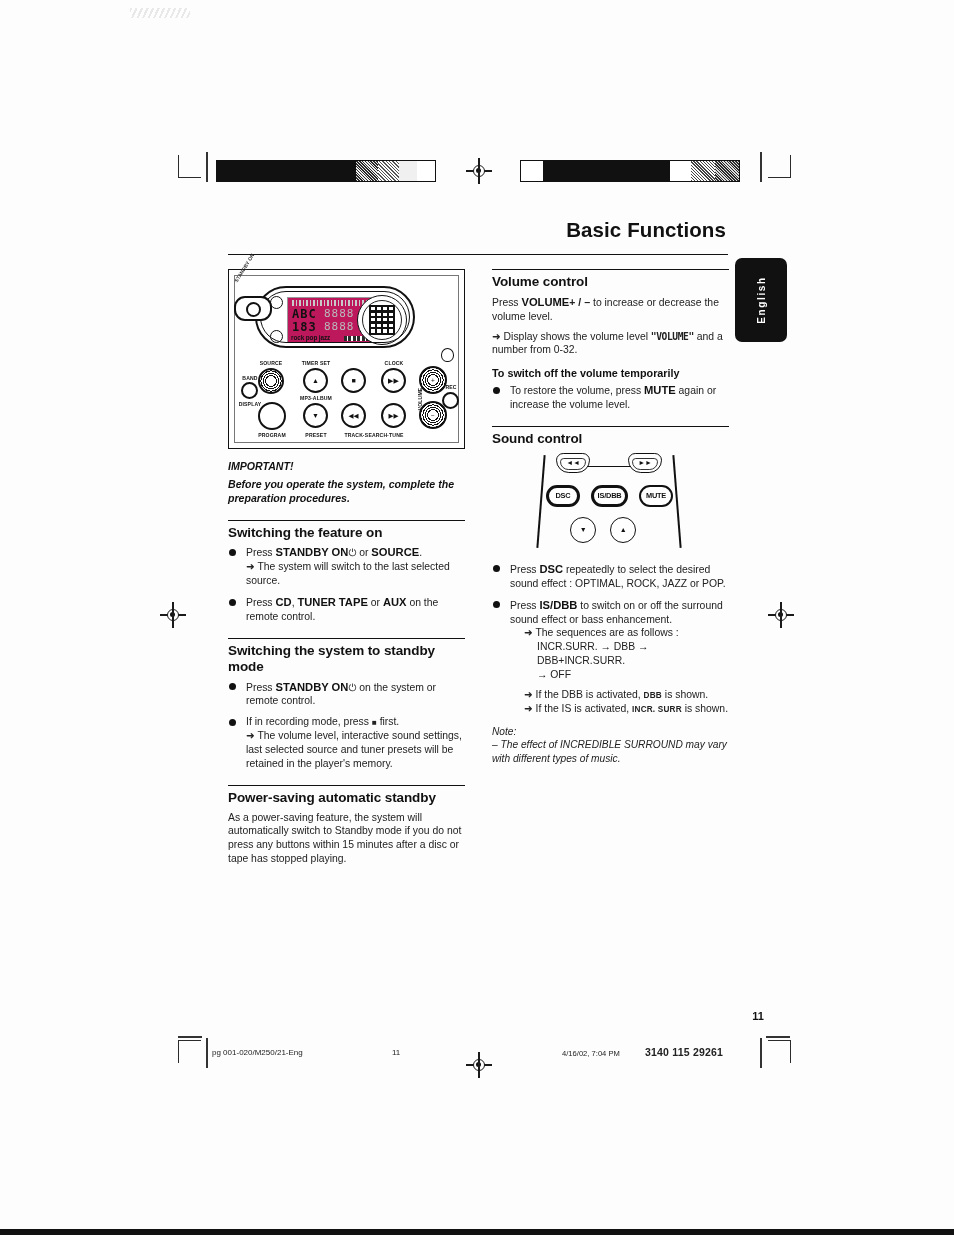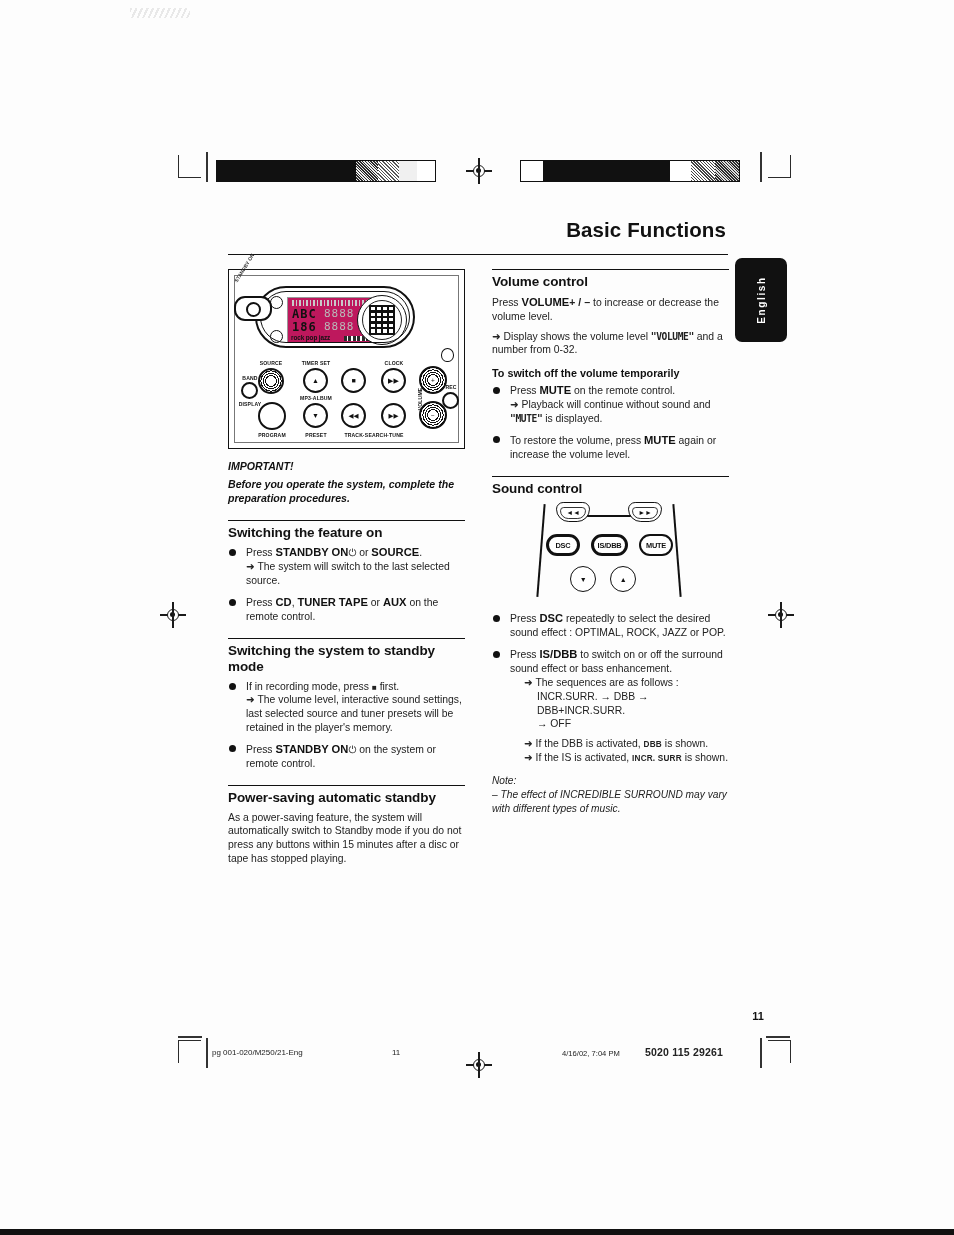--- a/index.html
+++ b/index.html
@@ -535,21 +535,21 @@
 
       <div class="col">
 
         <div class="fig-device">
           <div class="dev-inner"></div>
 
           <div class="dev-display">
             <div class="lcd-panel">
               <div class="lcd-top-dots"></div>
               <div class="lcd-big">ABC</div>
-              <div class="lcd-big lcd-big2">186</div>
+              <div class="lcd-big lcd-big2">183</div>
               <div class="lcd-ghost" style="top:9px;">8888</div>
               <div class="lcd-ghost" style="top:22px;">8888</div>
               <div class="lcd-eq">rock pop jazz</div>
               <div class="lcd-eqbar"></div>
             </div>
 
             <div class="dev-tiny-circ" style="left:13px; top:8px;"></div>
             <div class="dev-tiny-circ" style="left:13px; top:42px;"></div>
 
             <div class="dev-speaker">
@@ -617,26 +617,26 @@
             <span>Press </span><b class="kwbig">CD</b><span>, </span><b class="kwbig">TUNER</b><span>&nbsp;</span><b class="kwbig">TAPE</b><span> or </span><b class="kwbig">AUX</b><span> on the remote control.</span>
           </li>
         </ul>
 
         <div class="sec-rule"></div>
         <h2 class="sec">Switching the system to standby mode</h2>
 
         <ul class="blist">
           <li>
             <span class="dot"></span>
-            <span>If in recording mode, press </span><span style="font-size:8px;">■</span><span> first.</span>
-            <span class="arrow-line">➜ The volume level, interactive sound settings, last selected source and tuner presets will be retained in the player's memory.</span>
+            <span>Press </span><b class="kwbig">STANDBY ON</b><span style="font-size:10px;">⏻</span><span> on the system or remote control.</span>
           </li>
           <li>
             <span class="dot"></span>
-            <span>Press </span><b class="kwbig">STANDBY ON</b><span style="font-size:10px;">⏻</span><span> on the system or remote control.</span>
+            <span>If in recording mode, press </span><span style="font-size:8px;">■</span><span> first.</span>
+            <span class="arrow-line">➜ The volume level, interactive sound settings, last selected source and tuner presets will be retained in the player's memory.</span>
           </li>
         </ul>
 
         <div class="sec-rule"></div>
         <h2 class="sec">Power-saving automatic standby</h2>
         <p class="body">As a power-saving feature, the system will automatically switch to Standby mode if you do not press any buttons within 15 minutes after a disc or tape has stopped playing.</p>
       </div>
 
       <div class="col">
 
@@ -646,25 +646,20 @@
         <p class="body">
           <span>Press </span><b class="kwbig">VOLUME</b><span style="font-weight:bold;">+ / −</span><span> to increase or decrease the volume level.</span>
         </p>
         <p class="body">
           <span>➜ Display shows the volume level </span><span class="lcd">"VOLUME"</span><span> and a number from 0-32.</span>
         </p>
 
         <h3 class="subsec">To switch off the volume temporarily</h3>
 
         <ul class="blist">
-          <li>
-            <span class="dot"></span>
-            <span>Press </span><b class="kwbig">MUTE</b><span> on the remote control.</span>
-            <span class="arrow-line"><span>➜ Playback will continue without sound and </span><span class="lcd">"MUTE"</span><span> is displayed.</span></span>
-          </li>
           <li>
             <span class="dot"></span>
             <span>To restore the volume, press </span><b class="kwbig">MUTE</b><span> again or increase the volume level.</span>
           </li>
         </ul>
 
         <div class="sec-rule"></div>
         <h2 class="sec">Sound control</h2>
 
         <div class="fig-remote">
@@ -733,17 +728,17 @@
     </div>
 
   <div class="tick-v" style="left:760px; top:1038px; height:30px;"></div>
   <div class="crop-mark" style="left:768px; top:1040px; width:22px; height:22px; border-right-width:1.5px; border-top-width:1.5px;"></div>
   <div class="tick-h" style="left:766px; top:1036px; width:24px;"></div>
 
   <div class="footer">
     <div class="f-left">pg 001-020/M250/21-Eng</div>
     <div class="f-pg">11</div>
     <div class="f-date">4/16/02, 7:04 PM</div>
-    <div class="f-code">5020 115 29261</div>
+    <div class="f-code">3140 115 29261</div>
   </div>
 
   <div class="scan-edge-bottom"></div>
 </div>
 
 </body></html>

